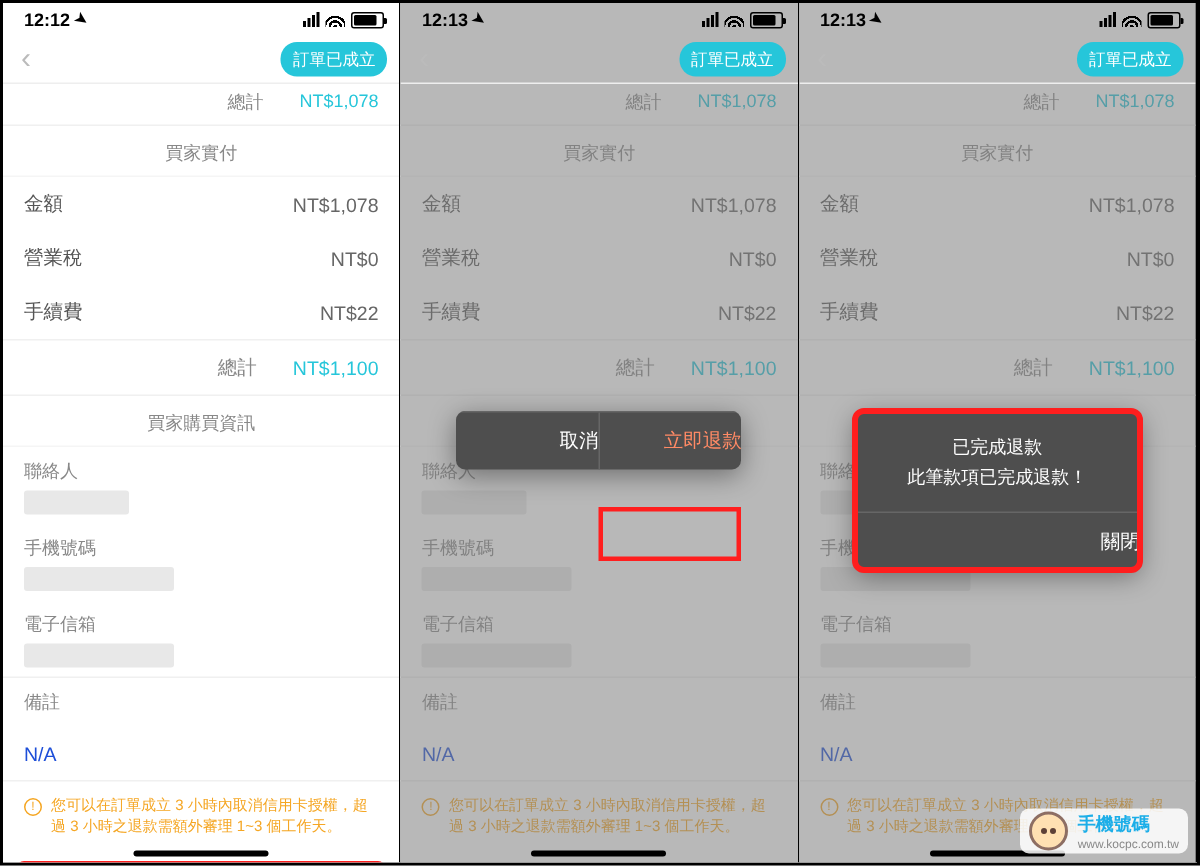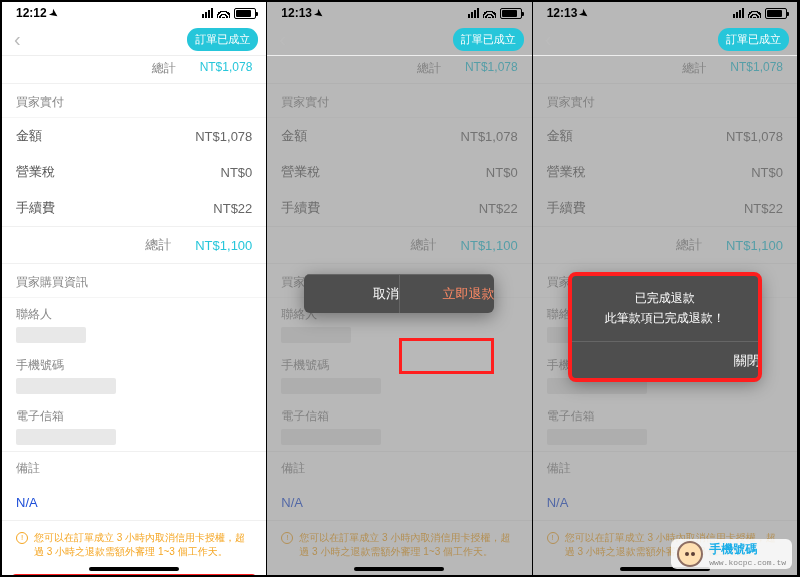--- a/index.html
+++ b/index.html
@@ -54,21 +54,21 @@
   }
   .back { font-size:20px; color:#bbb; font-weight:300; padding:0 4px;}
   .badge {
     background: var(--accent,#26c6da); color:#fff;
     font-size:11px; padding:4px 8px; border-radius:11px;
   }
 
   
   .total-strip { display:flex; justify-content:flex-end; gap:24px; padding:4px 14px 6px; font-size:12px; color:#888; border-bottom:1px solid #f0f0f0;}
   .total-strip .val { color: var(--accent,#26c6da); font-weight:500;}
-  .section-title { font-size:12px; color:#888; padding:10px 14px 6px; border-bottom:1px solid #f5f5f5;}
+  .section-title { font-size:12px; color:#888; padding:10px 14px 6px; border-bottom:1px solid #f5f5f5;text-align:center;}
   .row { display:flex; justify-content:space-between; align-items:center; padding:9px 14px; font-size:13px; color:#333;}
   .row .label{color:#555;} .row .value{color:#666;}
   .row.total .label{color:#888;} .row.total .value{color:var(--accent,#26c6da);font-weight:500;}
   .div { height:1px; background:#f0f0f0; margin:0 0;}
   .field-label{font-size:12px;color:#888;padding:8px 14px 2px;}
   .redacted{margin:2px 14px 6px;height:16px;width:70px;background:#e8e8e8;border-radius:2px;}
   .redacted.w2{width:100px;}
   .na{padding:4px 14px 10px;font-size:13px;color:#1d4ed8;margin-top:12px;}
   .notice{display:flex;gap:6px;padding:10px 14px;font-size:10px;color:#f5a623;line-height:1.4;}
   .notice .icn{flex:0 0 auto;width:12px;height:12px;border:1px solid #f5a623;border-radius:50%;display:flex;align-items:center;justify-content:center;font-size:8px;margin-top:1px;}
@@ -101,21 +101,21 @@
 
   .watermark{
     position:absolute;right:6px;bottom:6px;z-index:100;
     display:flex;align-items:center;gap:6px;
     font-size:12px;color:#1caee8;font-weight:700;
     background:rgba(255,255,255,0.85);padding:2px 6px;border-radius:6px;
   }
   .watermark .face{width:26px;height:26px;border-radius:50%;background:#ffe0b2;border:2px solid #8d6e63;position:relative;}
   .watermark .face::before,.watermark .face::after{content:"";position:absolute;width:4px;height:4px;background:#5d4037;border-radius:50%;top:9px;}
   .watermark .face::before{left:6px;} .watermark .face::after{right:6px;}
-  .watermark .sub{font-size:8px;color:#888;font-weight:400;display:block;font-family:Liberation Mono, monospace;}
+  .watermark .sub{font-size:8px;color:#888;font-weight:400;display:block;}
 
   :root{--accent:#26c6da;}
 </style>
 </head>
 <body>
 
 <div class="frame">
 
   <div class="screen">
     <div class="content-wrap">

